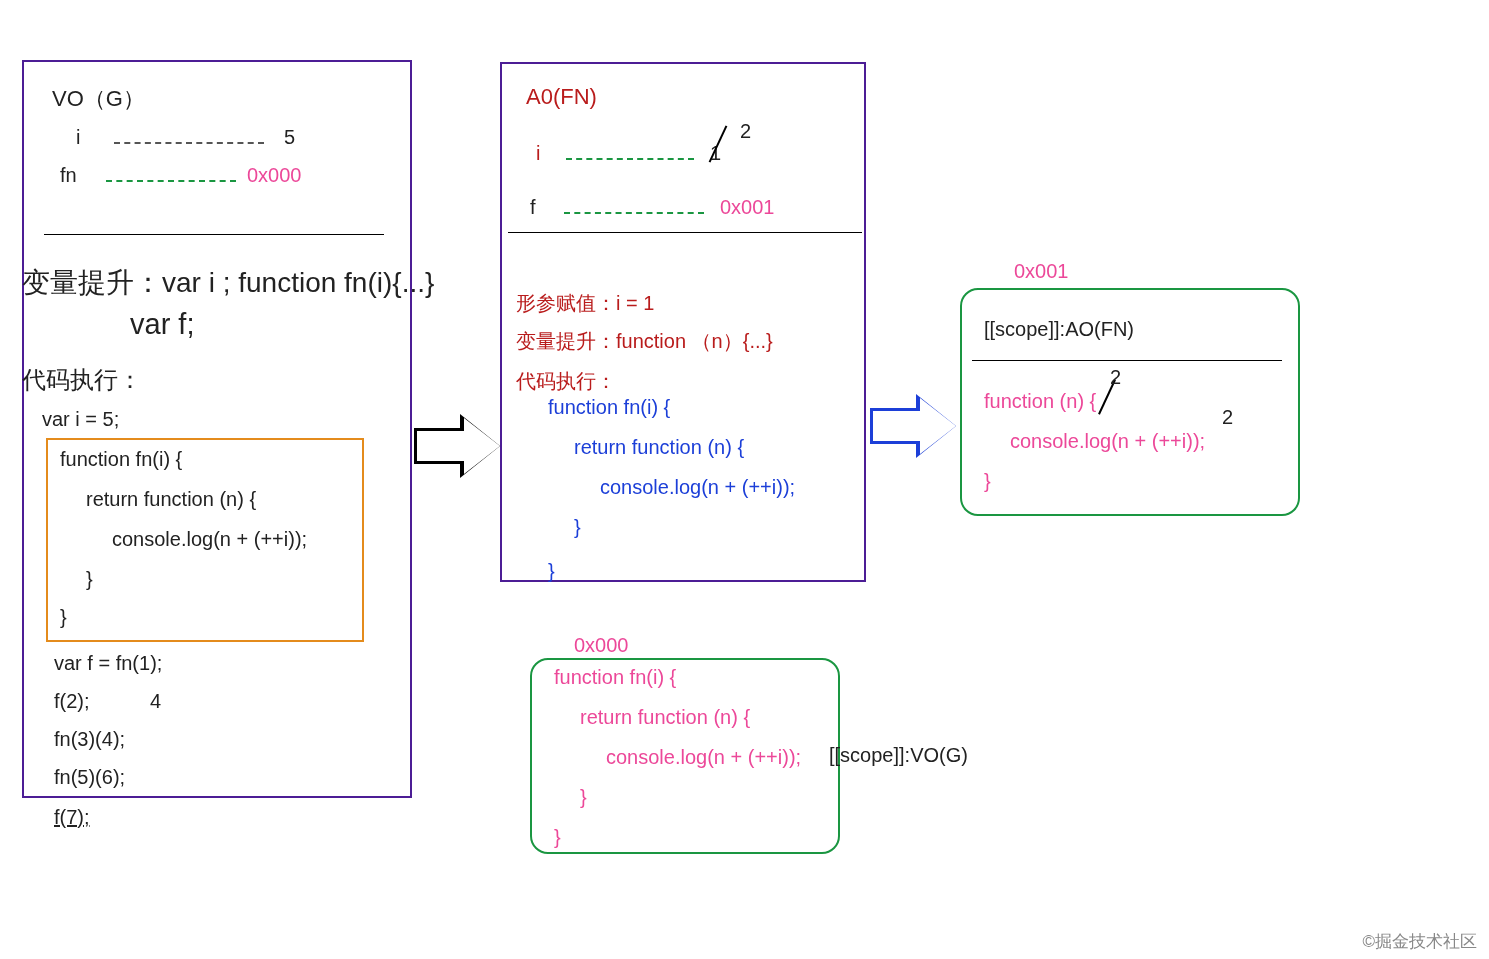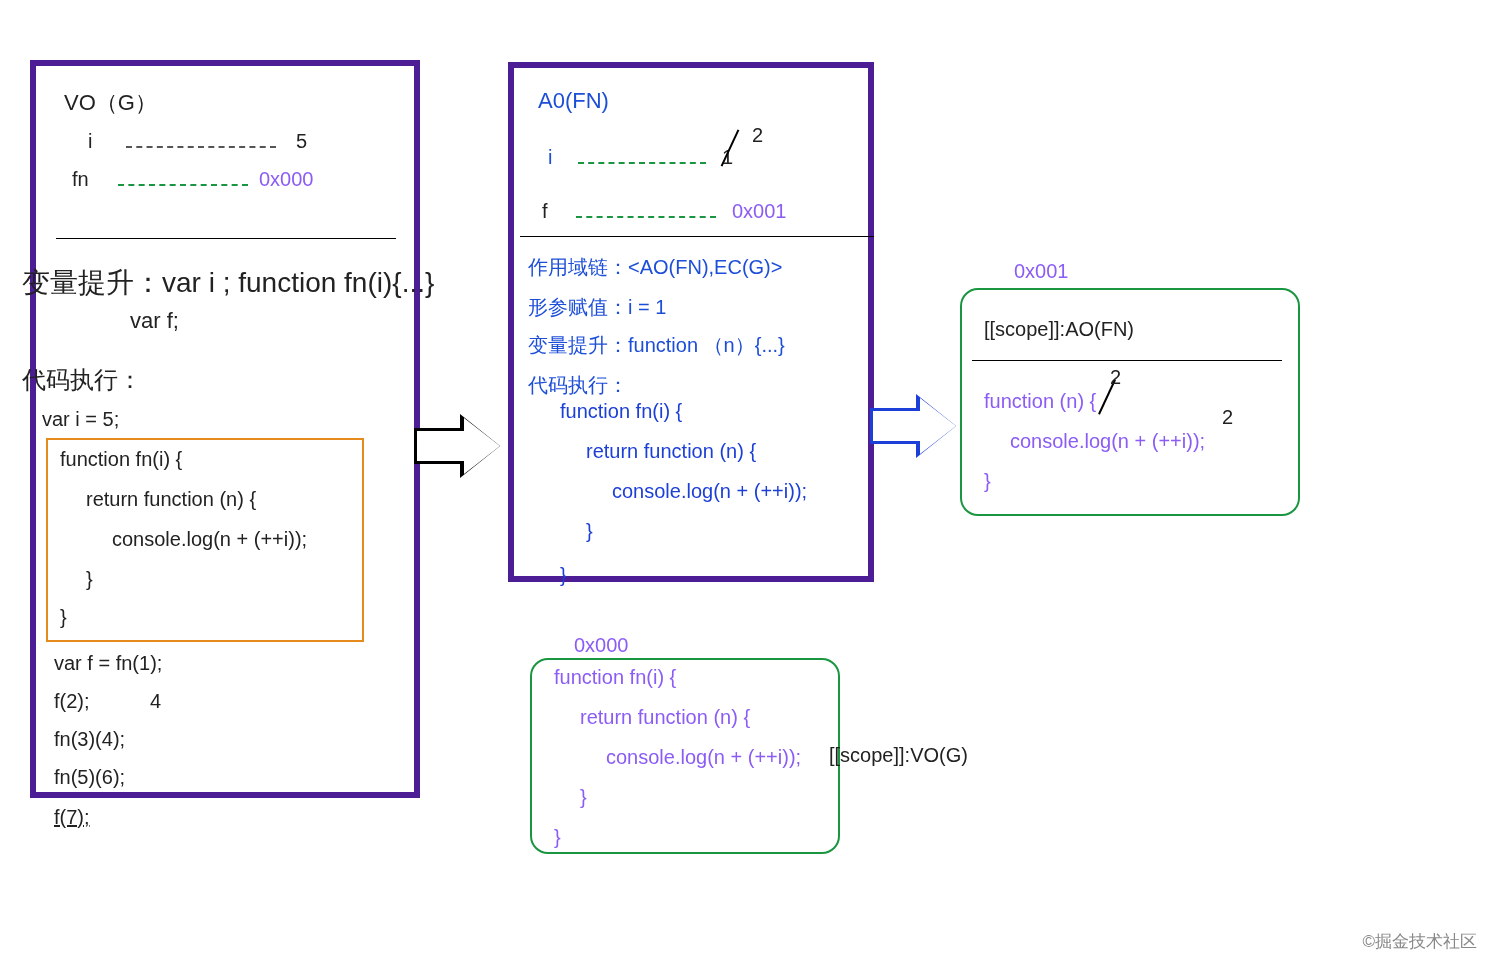--- a/index.html
+++ b/index.html
@@ -5,26 +5,26 @@
   * { box-sizing: border-box; margin: 0; padding: 0; }
   body {
     width: 1489px;
     height: 959px;
     background: #fff;
     font-family: "Microsoft YaHei", Arial, sans-serif;
     font-size: 20px;
     position: relative;
     color: #222;
   }
-  .box { position: absolute; border: 6px solid #4c1d95; background: #fff; margin-left: 8px; }
+  .box { position: absolute; border: 2px solid #4c1d95; background: #fff; }
   .rbox { position: absolute; border: 2px solid #1a9641; border-radius: 18px; background: #fff; }
   .obox { position: absolute; border: 2px solid #e48b1c; background: #fff; }
   .txt { position: absolute; white-space: nowrap; }
-  .green { color: #8b5cf6; }
-  .orange { color: #1d4ed8; }
+  .green { color: #ec4899; }
+  .orange { color: #b91c1c; }
   .blue  { color: #1c3fd8; }
   .hr { position: absolute; border-top: 1.5px solid #000; }
   .dash { position: absolute; border-top: 2px dashed #555; height:0; }
   .dashg { border-top-color:#1a9641; }
   .arrow-body { position:absolute; border:3px solid #000; background:#fff; }
   .arrow-head { position:absolute; width:0; height:0; }
   .arrow-head.black {
     border-top:28px solid transparent;
     border-bottom:28px solid transparent;
     border-left:36px solid #fff;
@@ -65,21 +65,21 @@
   <span class="txt" style="left:36px; top:102px;">fn</span>
   <div class="dash dashg" style="left:82px; top:118px; width:130px;"></div>
   <span class="txt green" style="left:223px; top:102px;">0x000</span>
 
   <div class="hr" style="left:20px; top:172px; width:340px;"></div>
 </div>
 
 <div class="txt" style="left:22px; top:264px; font-size:28px;">
   <span>变量提升：</span><span>var i ;  function fn(i){...}</span>
 </div>
-<span class="txt" style="left:130px; top:308px; font-size:22px;">var f;</span>
+<span class="txt" style="left:130px; top:308px; font-size:29px;">var f;</span>
 
 <span class="txt" style="left:22px; top:364px; font-size:24px;">代码执行：</span>
 <span class="txt" style="left:42px; top:408px;">var i = 5;</span>
 
 <div class="obox" style="left:46px; top:438px; width:318px; height:204px;">
   <span class="txt" style="left:12px; top:8px;">function fn(i) {</span>
   <span class="txt" style="left:38px; top:48px;">return function (n) {</span>
   <span class="txt" style="left:64px; top:88px;">console.log(n + (++i));</span>
   <span class="txt" style="left:38px; top:128px;">}</span>
   <span class="txt" style="left:12px; top:166px;">}</span>
@@ -103,23 +103,20 @@
   <span class="txt" style="left:208px; top:78px;">1</span>
   <div class="slash" style="left:215px; top:60px; height:40px;"></div>
   <span class="txt" style="left:238px; top:56px;">2</span>
 
   <span class="txt" style="left:28px; top:132px;">f</span>
   <div class="dash dashg" style="left:62px; top:148px; width:140px;"></div>
   <span class="txt green" style="left:218px; top:132px;">0x001</span>
 
   <div class="hr" style="left:6px; top:168px; width:354px;"></div>
 
-  <div class="txt orange" style="left:14px; top:186px;">
-    <span>作用域链：</span><span>&lt;AO(FN),EC(G)&gt;</span>
-  </div>
   <div class="txt orange" style="left:14px; top:226px;">
     <span>形参赋值：</span><span>i = 1</span>
   </div>
   <div class="txt orange" style="left:14px; top:264px;">
     <span>变量提升：</span><span>function （n）{...}</span>
   </div>
   <span class="txt orange" style="left:14px; top:304px;">代码执行：</span>
 
   <span class="txt blue" style="left:46px; top:332px;">function fn(i) {</span>
   <span class="txt blue" style="left:72px; top:372px;">return function (n) {</span>

